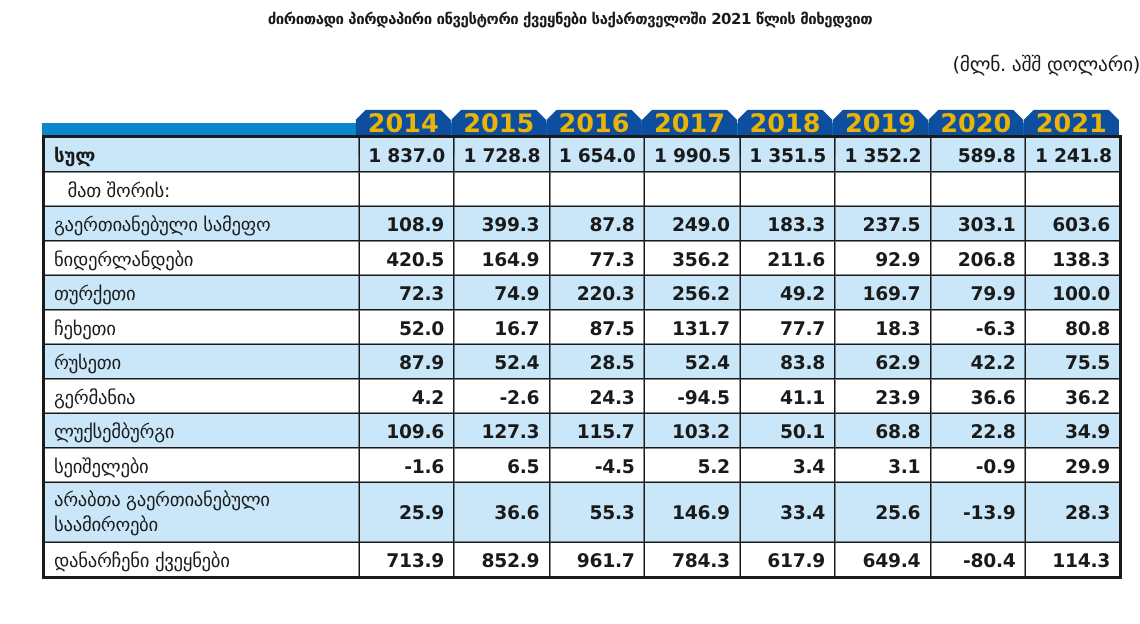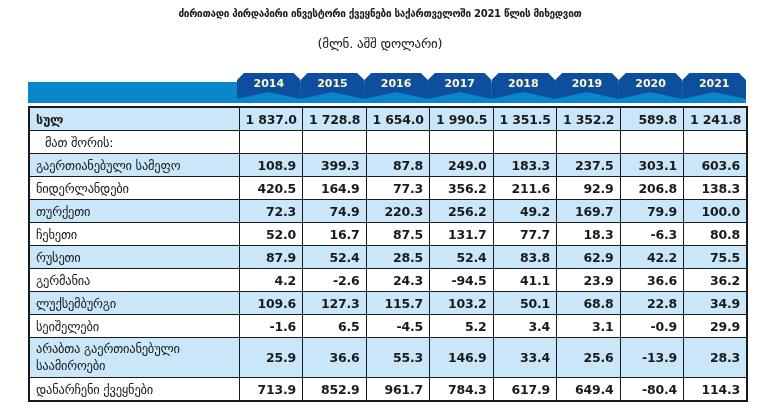--- a/index.html
+++ b/index.html
@@ -6,33 +6,33 @@
   body{
     width:760px;height:416px;position:relative;overflow:hidden;
     background:#ffffff;color:var(--text,#1a1a1a);
     font-family:"DejaVu Sans", sans-serif;
   }
   .title{
     position:absolute;top:8px;left:0;width:760px;text-align:center;
     font-size:10px;font-weight:bold;white-space:nowrap;letter-spacing:-0.3px;
   }
   .subtitle{
-    position:absolute;top:36px;left:0;width:760px;text-align:center;
+    position:absolute;top:36px;left:0;width:760px;text-align:right;
     font-size:13px;letter-spacing:-0.2px;
   }
   .header-band{position:absolute;left:28px;top:73px;width:718px;height:30px;}
   .band-bg{position:absolute;left:0;top:9px;width:718px;height:21px;background:var(--band,#0a86ca);}
   .tabs{position:absolute;left:209px;top:0;width:509px;height:26px;display:flex;}
   .tab{
-    flex:1 1 0;background:var(--navy,#0d4e9f);color:#fef9c3;
-    font-size:11px;font-weight:bold;text-align:center;line-height:21px;
+    flex:1 1 0;background:var(--navy,#0d4e9f);color:#eab308;
+    font-size:17px;font-weight:bold;text-align:center;line-height:21px;
     clip-path:polygon(11% 0, 89% 0, 100% 27%, 100% 100%, 50% 73%, 0 100%, 0 27%);
   }
   table.data{
-    position:absolute;left:28px;top:106px;width:718px;
+    position:absolute;left:28px;top:90px;width:718px;
     border-collapse:collapse;table-layout:fixed;
     border:2px solid var(--border,#1a1a1a);
   }
   table.data td{
     border:1px solid var(--border,#1a1a1a);
     height:22px;padding:0 6px;vertical-align:middle;
     font-size:12.5px;letter-spacing:-0.2px;
   }
   td.label{text-align:left;white-space:nowrap;overflow:hidden;}
   td.val{text-align:right;font-weight:bold;white-space:nowrap;}

